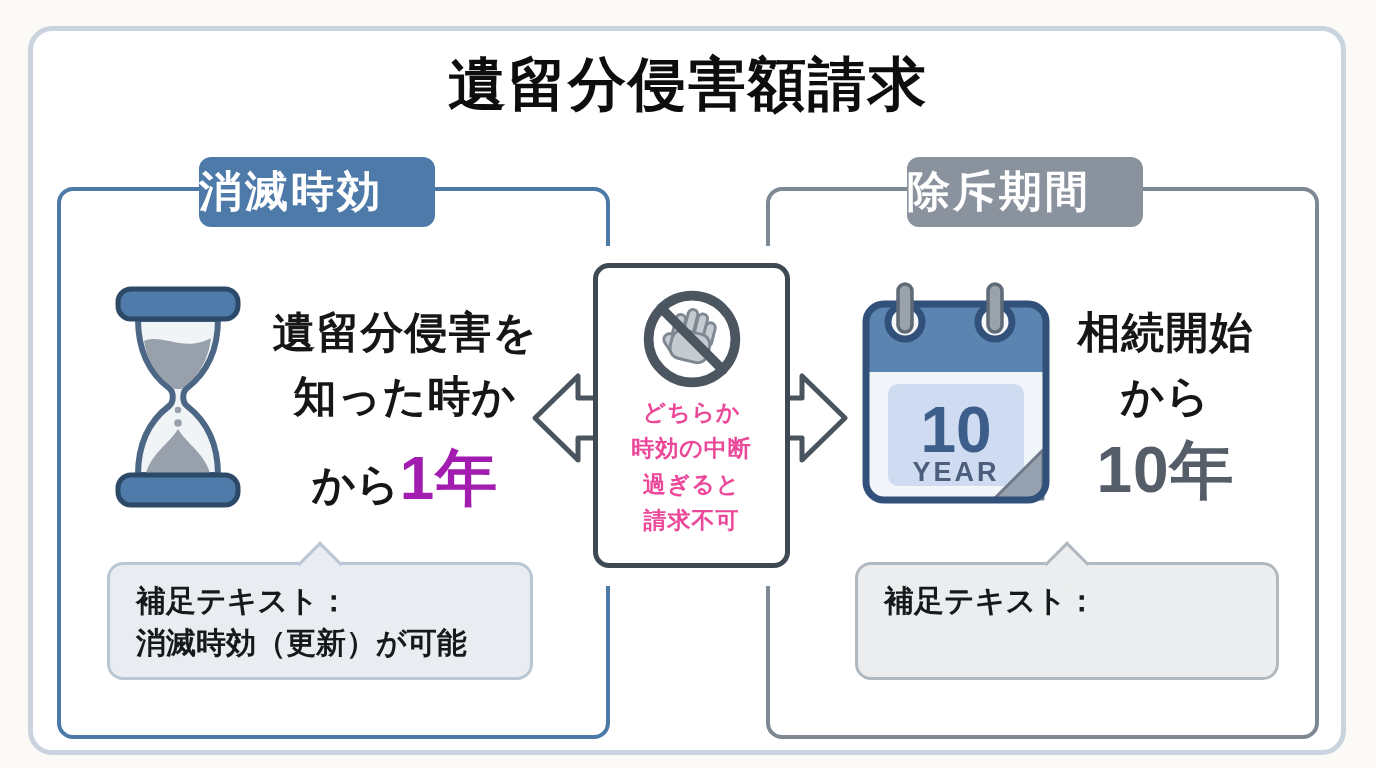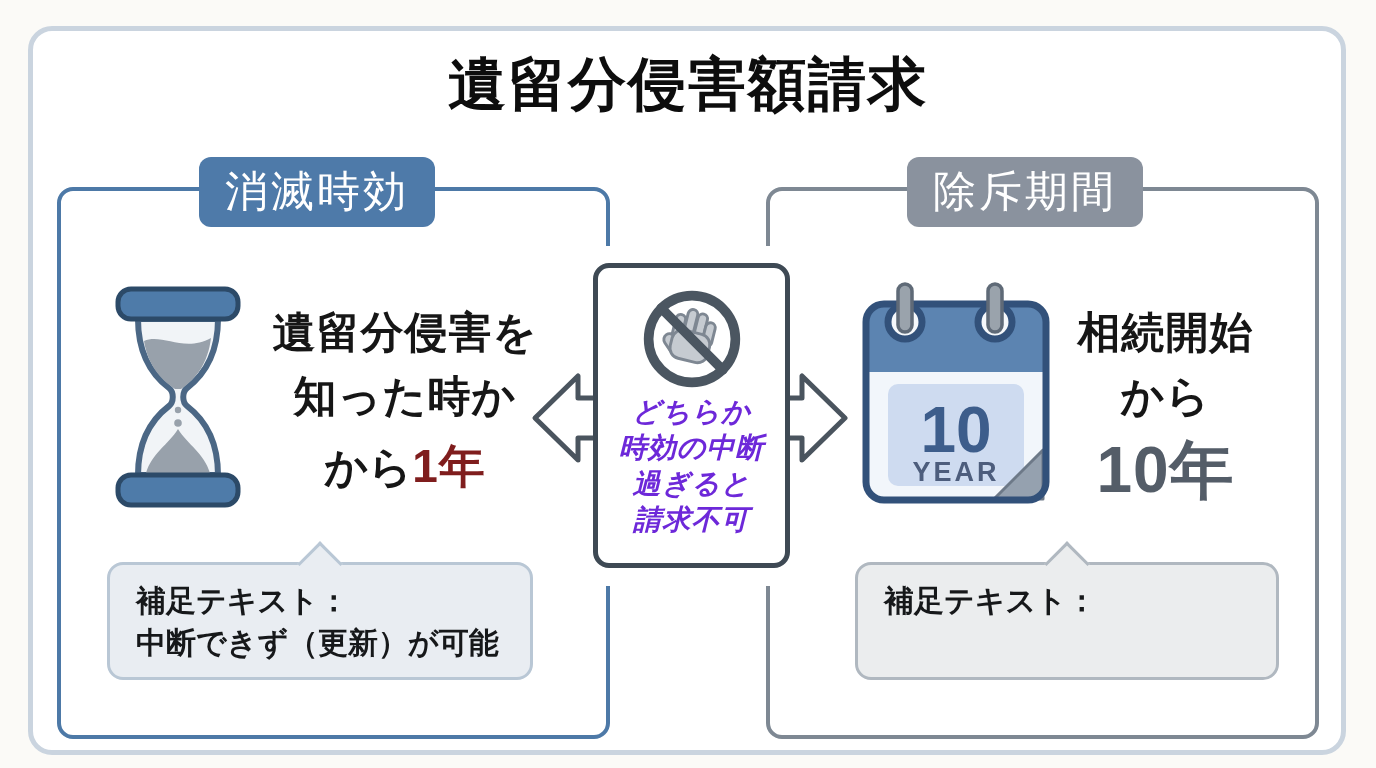--- a/index.html
+++ b/index.html
@@ -27,50 +27,50 @@
     border-radius:16px; background:transparent;
   }
   .panel.left  { left:57px;  border:4.5px solid #4d79a7; }
   .panel.right { left:766px; border:4.5px solid #7e8893; }
   .mask-strip {
     position:absolute; left:585px; top:246px; width:210px; height:340px;
     background:#ffffff;
   }
   .tab {
     position:absolute; top:157px; width:236px; height:70px;
-    border-radius:12px; display:flex; align-items:center; justify-content:center;
-    color:#ffffff; font-size:43px; font-weight:400; letter-spacing:3px;
+    border-radius:12px; display:flex; align-items:center; 
+    color:#ffffff; font-size:43px; font-weight:700; letter-spacing:3px;
   }
   .tab.left  { left:199px; background:#4e7aa9; }
   .tab.right { left:907px; background:#8a929e; }
 
   .icon-hourglass { position:absolute; left:104px; top:283px; width:148px; height:228px; }
   .icon-calendar  { position:absolute; left:860px; top:280px; width:192px; height:226px; }
 
   .main-text { position:absolute; text-align:center; color:#161616; }
   .main-text .line { font-size:43px; font-weight:800; line-height:64px; letter-spacing:1px; white-space:nowrap; }
   .left-text  { left:258px; top:300px; width:294px; }
   .right-text { left:1048px; top:300px; width:235px; }
   .duration-line { display:flex; align-items:baseline; justify-content:center; margin-top:8px; }
   .duration-prefix { font-size:43px; font-weight:800; color:#161616; }
-  .duration-value-left  { font-size:46px; font-weight:800; color:#7f1d1d; letter-spacing:1px; }
+  .duration-value-left  { font-size:62px; font-weight:800; color:#a21caf; letter-spacing:1px; }
   .duration-value-right { font-size:64px; font-weight:800; color:#545d68; letter-spacing:1px; margin-top:6px; line-height:72px; }
 
   .arrows { position:absolute; left:515px; top:356px; width:350px; height:130px; }
 
   .center-box {
     position:absolute; left:593px; top:263px; width:197px; height:305px;
     background:#ffffff; border:5px solid #3e4954; border-radius:16px;
     display:flex; flex-direction:column; align-items:center;
   }
   .center-box .no-hand { width:106px; height:106px; margin-top:18px; }
   .center-lines { margin-top:2px; text-align:center; }
   .center-lines .cline {
-    font-size:28px; font-weight:800; line-height:36px;
-    color:#6d28d9; letter-spacing:1px; white-space:nowrap;font-style:italic;
+    font-size:23px; font-weight:800; line-height:36px;
+    color:#ec4899; letter-spacing:1px; white-space:nowrap;
   }
 
   .note {
     position:absolute; top:562px; height:118px; border-radius:16px;
     padding:15px 36px 0 26px;
   }
   .note.left  { left:107px; width:426px; background:#e9edf2; border:3px solid #b9c7d5; }
   .note.right { left:855px; width:424px; background:#ebedee; border:3px solid #b0b8c0; }
   .note .pointer {
     position:absolute; top:-17px; left:50%; margin-left:-16px;
@@ -167,21 +167,21 @@
       <div class="cline">どちらか</div>
       <div class="cline">時効の中断</div>
       <div class="cline">過ぎると</div>
       <div class="cline">請求不可</div>
     </div>
   </div>
 
   <div class="note left">
     <div class="pointer"></div>
     <div class="ntext">補足テキスト：</div>
-    <div class="ntext">中断できず（更新）が可能</div>
+    <div class="ntext">消滅時効（更新）が可能</div>
   </div>
 
   <div class="note right">
     <div class="pointer"></div>
     <div class="ntext">補足テキスト：</div>
   </div>
 
 </div>
 
 </body></html>

